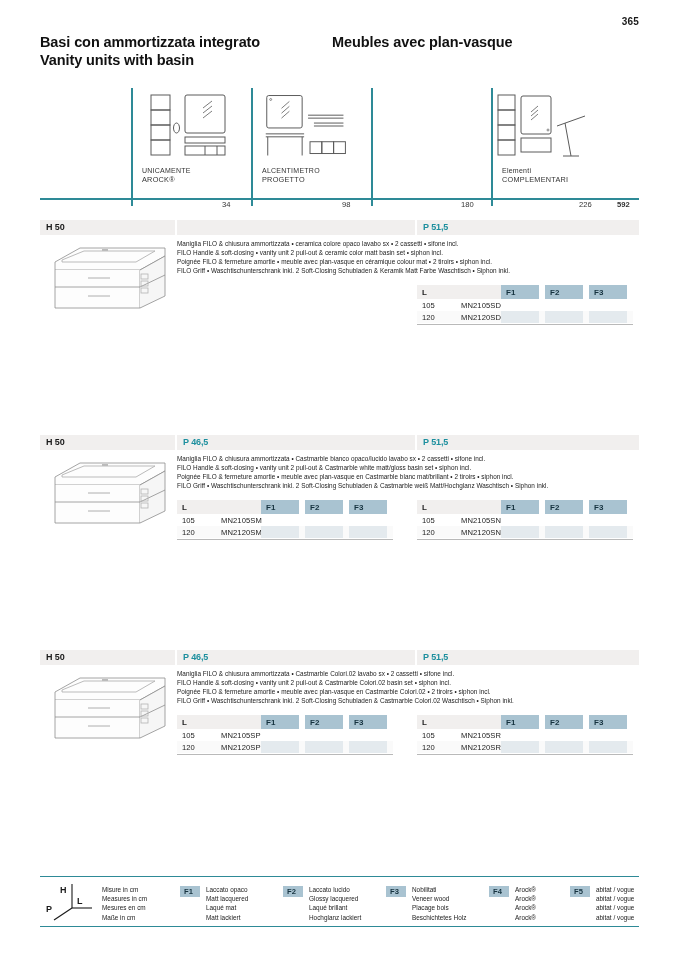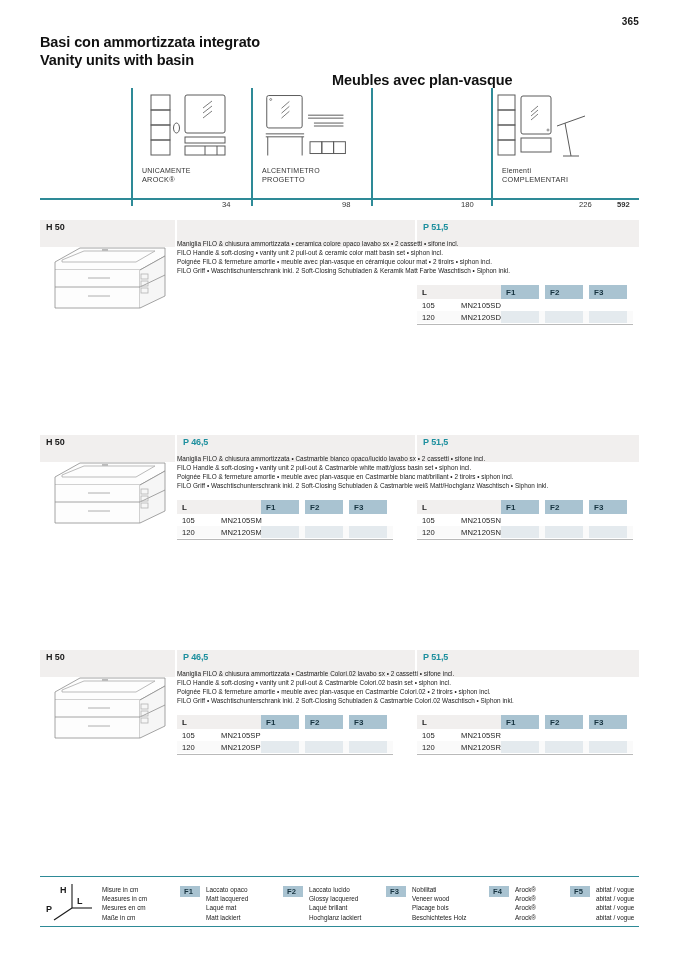--- a/index.html
+++ b/index.html
@@ -14,21 +14,21 @@
   
   .page-number{
     position:absolute;right:38px;top:16px;
     font-size:10px;font-weight:bold;color:#1a1a1a;letter-spacing:.2px;
   }
 
   
   .titles{position:absolute;left:40px;top:33px;width:600px;}
   .title-col{position:absolute;top:0;}
   .title-col.left{left:0;}
-  .title-col.right{left:292px;margin-top:38px;}
+  .title-col.right{left:292px;}
   .title-line{
     font-size:14.5px;font-weight:bold;color:#111;
     line-height:18px;letter-spacing:-.1px;white-space:nowrap;
   }
 
   
   .navstrip{position:absolute;left:40px;top:88px;width:599px;height:112px;}
   .nav-rule{
     position:absolute;left:0;right:0;top:110px;height:1.5px;background:#2e8a97;
   }
@@ -41,21 +41,21 @@
   }
   .nav-label .lt{font-size:7px;}
   .nav-num{
     position:absolute;font-size:7.6px;color:#333;top:112px;
   }
   svg{display:block;}
 
   
   .section{position:absolute;left:40px;width:599px;}
   .hbar{
-    position:absolute;height:27px;background:#f1efee;
+    position:absolute;height:15px;background:#f1efee;
   }
   .hbar-text{
     position:absolute;left:6px;top:2px;
     font-size:9px;font-weight:bold;color:#1a1a1a;letter-spacing:-.1px;
   }
   .hbar-text.teal{color:#1d8f9e;}
   .desc{
     position:absolute;font-size:6.4px;color:#222;line-height:9.1px;
     letter-spacing:.02px;white-space:nowrap;
   }

